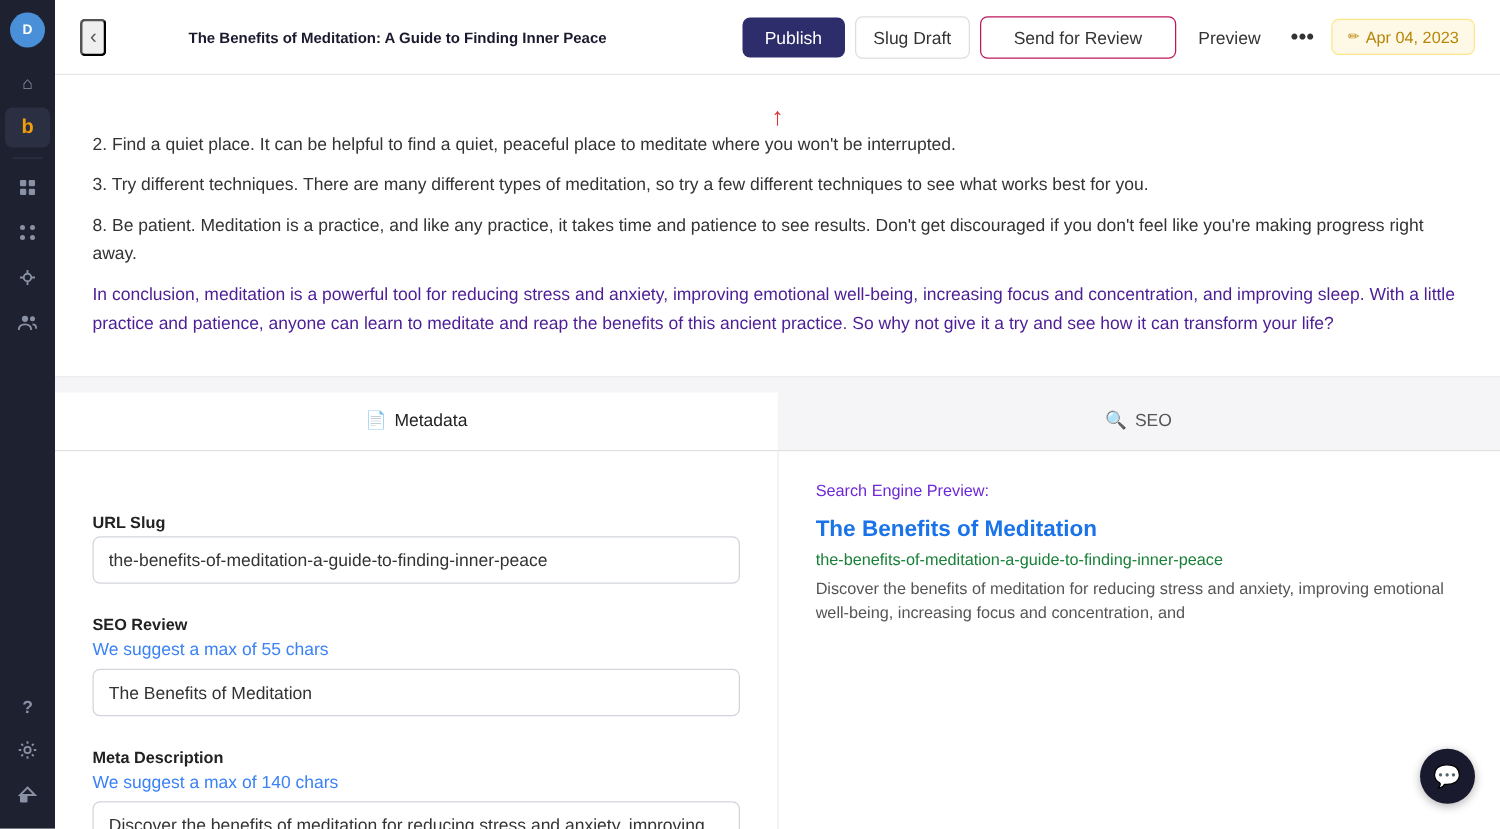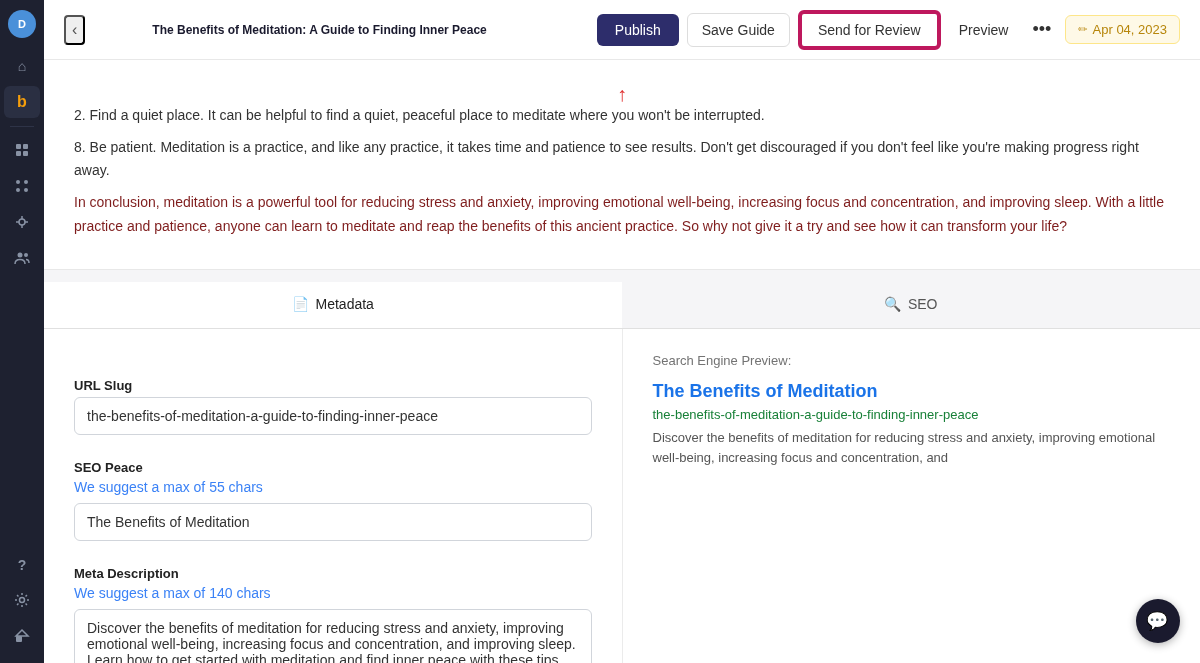--- a/index.html
+++ b/index.html
@@ -93,22 +93,22 @@
       color: #333;
       border: 1px solid #ddd;
       padding: 8px 14px;
       border-radius: 6px;
       font-size: 14px;
       cursor: pointer;
     }
     .btn-send-review {
       background: transparent;
       color: #333;
-      border: 4px solid #be185d;
-      padding: 8px 16px;
+      border: 1px solid #be185d;
+      padding: 8px 26px;
       border-radius: 6px;
       font-size: 14px;
       cursor: pointer;
       text-align: right;
     }
     .btn-preview {
       background: transparent;
       color: #333;
       border: none;
       padding: 8px 10px;
@@ -158,21 +158,21 @@
     }
     .article-list li {
       font-size: 14px;
       color: #333;
       margin-bottom: 10px;
       padding-left: 0;
       line-height: 1.6;
     }
     .article-conclusion {
       font-size: 14px;
-      color: #7f1d1d;
+      color: #4c1d95;
       line-height: 1.7;
     }
 
     
     .arrow-indicator {
       display: flex;
       justify-content: center;
       padding: 4px 0 0;
       color: #e03030;
       font-size: 20px;
@@ -256,21 +256,21 @@
       outline: none;
       resize: vertical;
       height: 110px;
       background: #fff;
       font-family: inherit;
     }
 
     
     .seo-preview-label {
       font-size: 13px;
-      color: #737373;
+      color: #6d28d9;
       margin-bottom: 12px;
       font-weight: 500;
     }
     .seo-preview-title {
       font-size: 18px;
       color: #1a73e8;
       font-weight: 600;
       margin-bottom: 4px;
       line-height: 1.3;
     }
@@ -381,40 +381,41 @@
   </div>
 </div>
 
 <div class="main-content">
 
   <div class="topbar">
     <button class="topbar-back">‹</button>
     <span class="topbar-title">The Benefits of Meditation: A Guide to Finding Inner Peace</span>
     <div class="topbar-actions">
       <button class="btn-publish">Publish</button>
-      <button class="btn-save-draft">Save Guide</button>
+      <button class="btn-save-draft">Slug Draft</button>
       <button class="btn-send-review">Send for Review</button>
       <button class="btn-preview">Preview</button>
       <button class="btn-more">•••</button>
       <button class="btn-date">
         <span style="font-size:11px;">✏</span>
         <span>Apr 04, 2023</span>
       </button>
     </div>
   </div>
 
   <div class="content-area">
 
     <div class="article-section">
 
       <div class="arrow-indicator">
         <span>↑</span>
       </div>
       <ul class="article-list">
         <li>2. Find a quiet place. It can be helpful to find a quiet, peaceful place to meditate where you won't be interrupted.</li>
+        <li>3. Try different techniques. There are many different types of meditation, so try a few different techniques to see what works best for you.</li>
         <li>8. Be patient. Meditation is a practice, and like any practice, it takes time and patience to see results. Don't get discouraged if you don't feel like you're making progress right away.</li>
       </ul>
       <p class="article-conclusion">In conclusion, meditation is a powerful tool for reducing stress and anxiety, improving emotional well-being, increasing focus and concentration, and improving sleep. With a little practice and patience, anyone can learn to meditate and reap the benefits of this ancient practice. So why not give it a try and see how it can transform your life?</p>
     </div>
 
     <div class="tabs-section">
       <div class="tab active">
         <span>📄</span>
         <span>Metadata</span>
       </div>
@@ -426,21 +427,21 @@
 
     <div class="panels-row">
 
       <div class="metadata-panel">
         <div class="field-group">
           <div class="field-label">URL Slug</div>
           <input class="field-input" type="text" value="the-benefits-of-meditation-a-guide-to-finding-inner-peace" style="">
         </div>
 
         <div class="field-group">
-          <div class="field-label">SEO Peace</div>
+          <div class="field-label">SEO Review</div>
           <div class="field-hint">We suggest a max of 55 chars</div>
           <input class="field-input" type="text" value="The Benefits of Meditation" style="">
         </div>
 
         <div class="field-group">
           <div class="field-label">Meta Description</div>
           <div class="field-hint">We suggest a max of 140 chars</div>
           <textarea class="field-textarea" style="">Discover the benefits of meditation for reducing stress and anxiety, improving emotional well-being, increasing focus and concentration, and improving sleep. Learn how to get started with meditation and find inner peace with these tips. Improve your overall well-being and transform your life with the power of</textarea>
         </div>
       </div>

